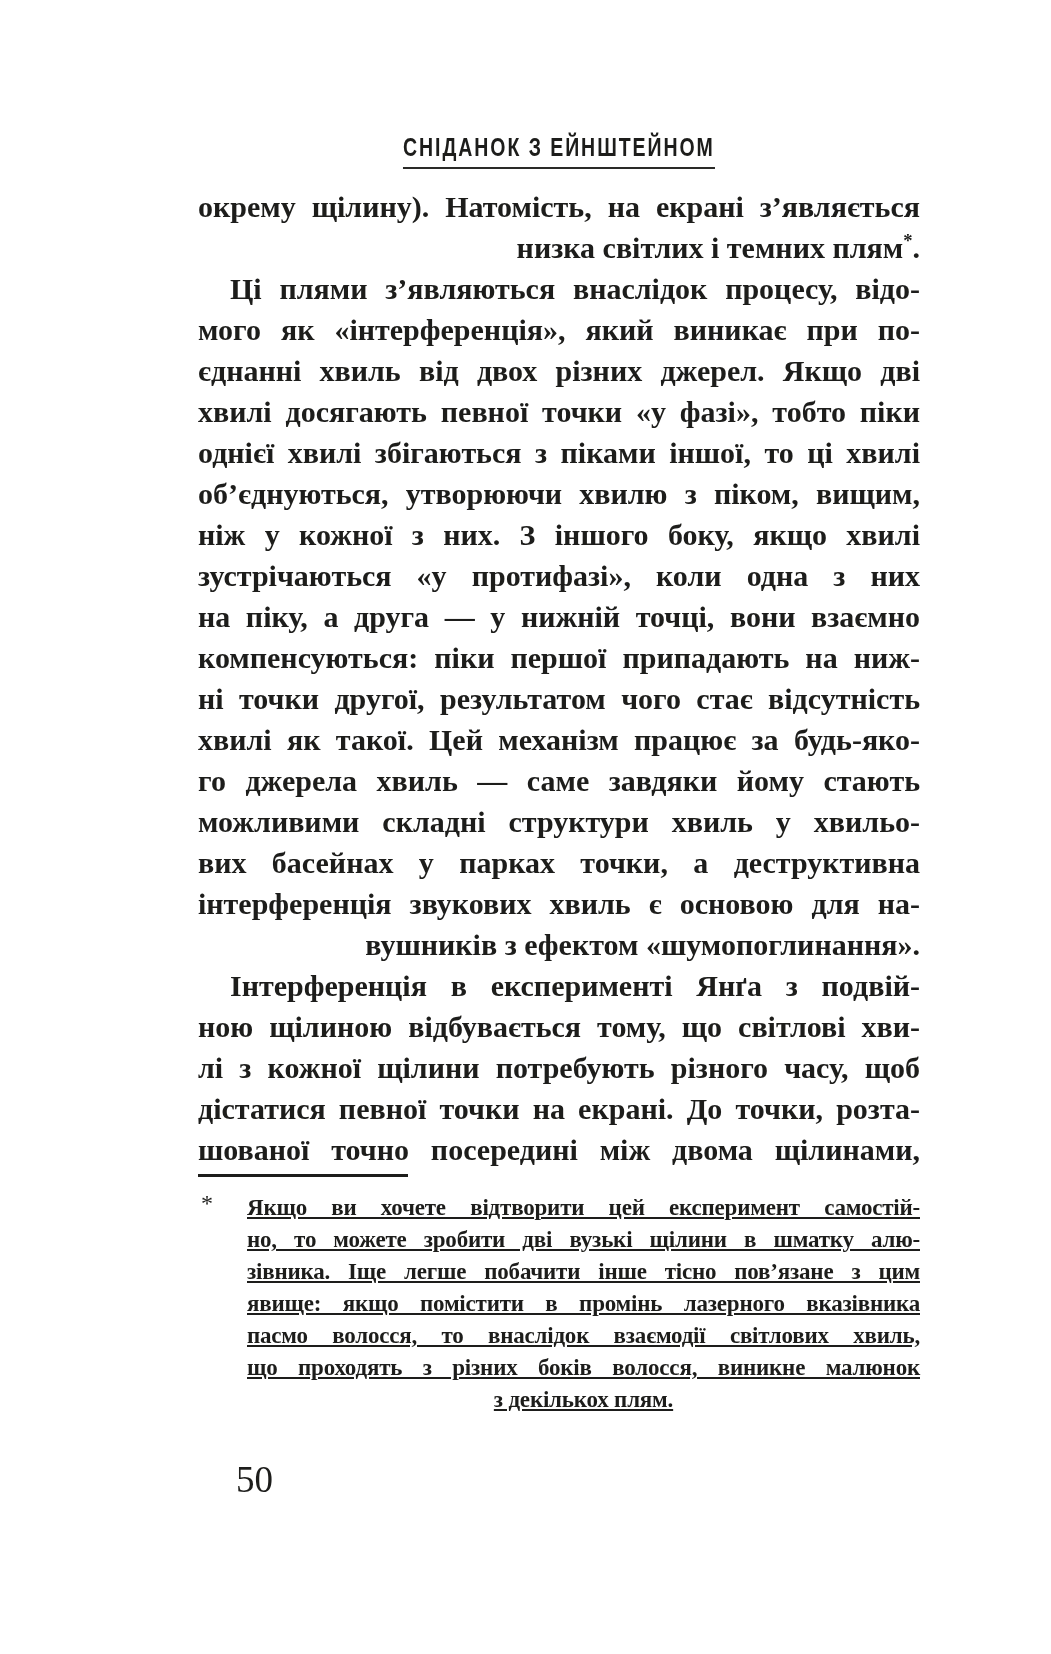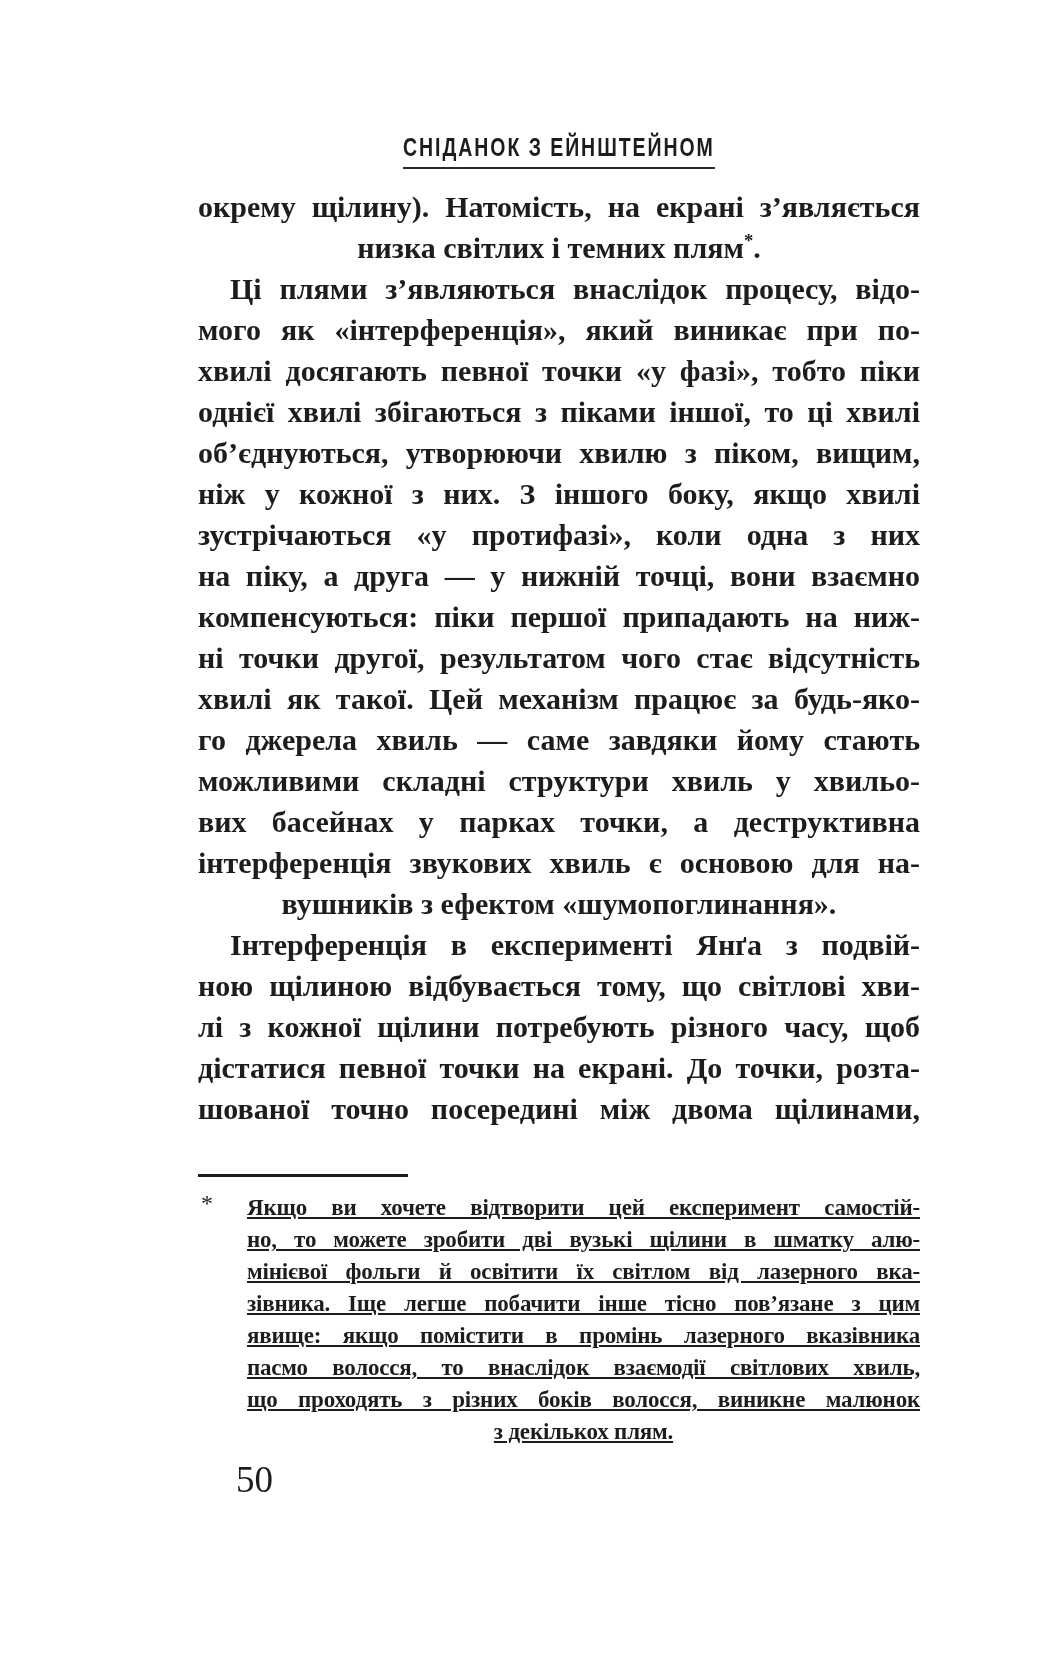--- a/index.html
+++ b/index.html
@@ -30,21 +30,21 @@
     white-space:nowrap;
   }
   
   .body-text{
     position:absolute;top:186px;left:198px;width:722px;font-weight:bold;
   }
   .line{
     font-size:30px;
     line-height:41px;
     height:41px;
-    text-align:center;
+    text-align:right;
     white-space:normal;
   }
   .line.j{text-align:justify;text-align-last:justify;}
   .line.ind{text-indent:32px;}
   .line sup{font-size:0.62em;vertical-align:super;line-height:0;}
   
   .footnote-rule{
     position:absolute;top:1174px;left:198px;width:210px;
     border:none;margin:0;
     border-top:3px solid #1d1d1b;
@@ -80,20 +80,21 @@
 
   <div class="running-head">
     <span class="rh-inner">СНІДАНОК З ЕЙНШТЕЙНОМ</span>
   </div>
 
   <div class="body-text" id="body-container">
       <div class="line j">окрему щілину). Натомість, на екрані з’являється</div>
       <div class="line">низка світлих і темних плям<sup>*</sup>.</div>
       <div class="line j ind">Ці плями з’являються внаслідок процесу, відо-</div>
       <div class="line j">мого як «інтерференція», який виникає при по-</div>
+      <div class="line j">єднанні хвиль від двох різних джерел. Якщо дві</div>
       <div class="line j">хвилі досягають певної точки «у фазі», тобто піки</div>
       <div class="line j">однієї хвилі збігаються з піками іншої, то ці хвилі</div>
       <div class="line j">об’єднуються, утворюючи хвилю з піком, вищим,</div>
       <div class="line j">ніж у кожної з них. З іншого боку, якщо хвилі</div>
       <div class="line j">зустрічаються «у протифазі», коли одна з них</div>
       <div class="line j">на піку, а друга — у нижній точці, вони взаємно</div>
       <div class="line j">компенсуються: піки першої припадають на ниж-</div>
       <div class="line j">ні точки другої, результатом чого стає відсутність</div>
       <div class="line j">хвилі як такої. Цей механізм працює за будь-яко-</div>
       <div class="line j">го джерела хвиль — саме завдяки йому стають</div>
@@ -108,21 +109,20 @@
       <div class="line j">шованої точно посередині між двома щілинами,</div>
     </div>
 
   <hr class="footnote-rule">
 
   <div class="footnote">
     <span class="fn-marker">*</span>
     <div class="fn-lines" id="footnote-container">
         <div class="fn-line j">Якщо ви хочете відтворити цей експеримент самостій-</div>
         <div class="fn-line j">но, то можете зробити дві вузькі щілини в шматку алю-</div>
-        <div class="fn-line j">мінієвої фольги й освітити їх світлом від лазерного вка-</div>
         <div class="fn-line j">зівника. Іще легше побачити інше тісно пов’язане з цим</div>
         <div class="fn-line j">явище: якщо помістити в промінь лазерного вказівника</div>
         <div class="fn-line j">пасмо волосся, то внаслідок взаємодії світлових хвиль,</div>
         <div class="fn-line j">що проходять з різних боків волосся, виникне малюнок</div>
         <div class="fn-line">з декількох плям.</div>
       </div>
   </div>
 
   <div class="page-number">50</div>
 

